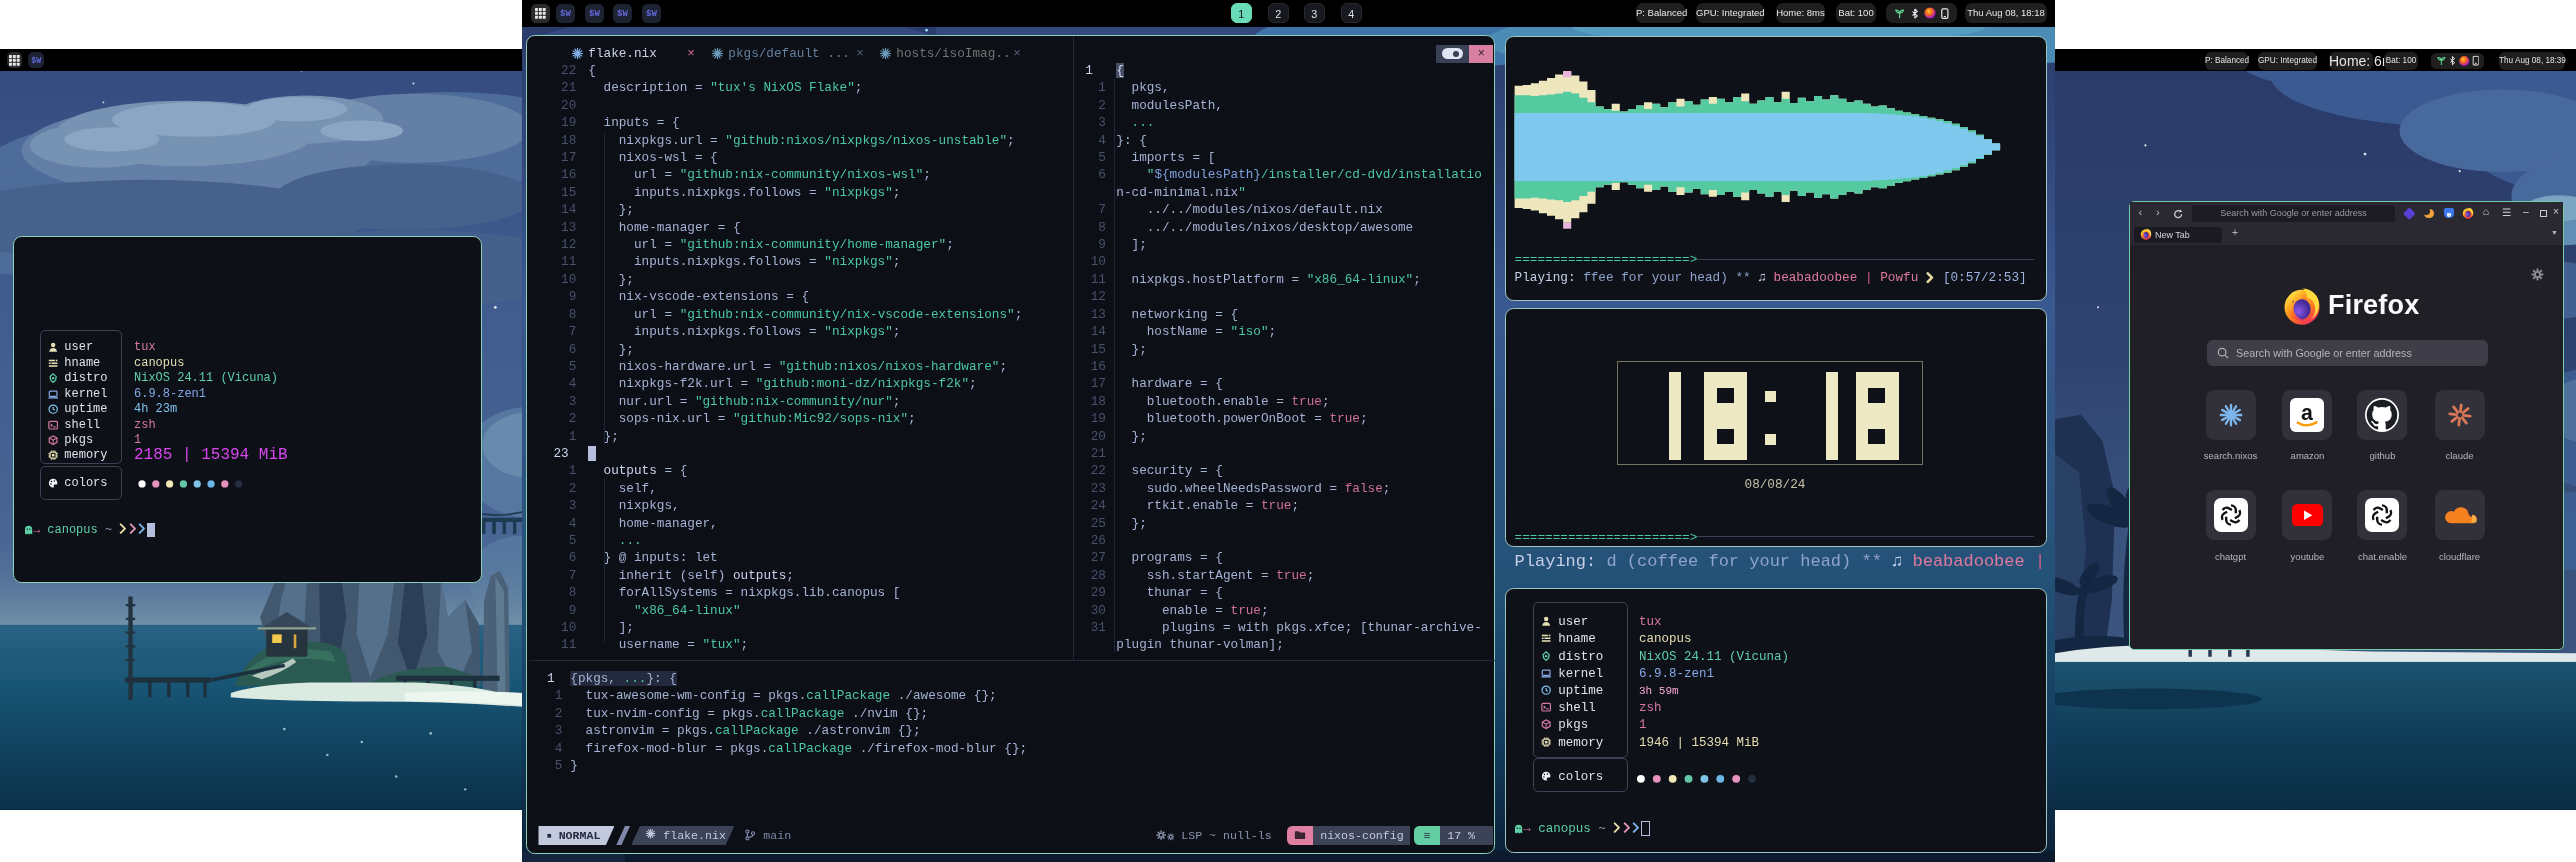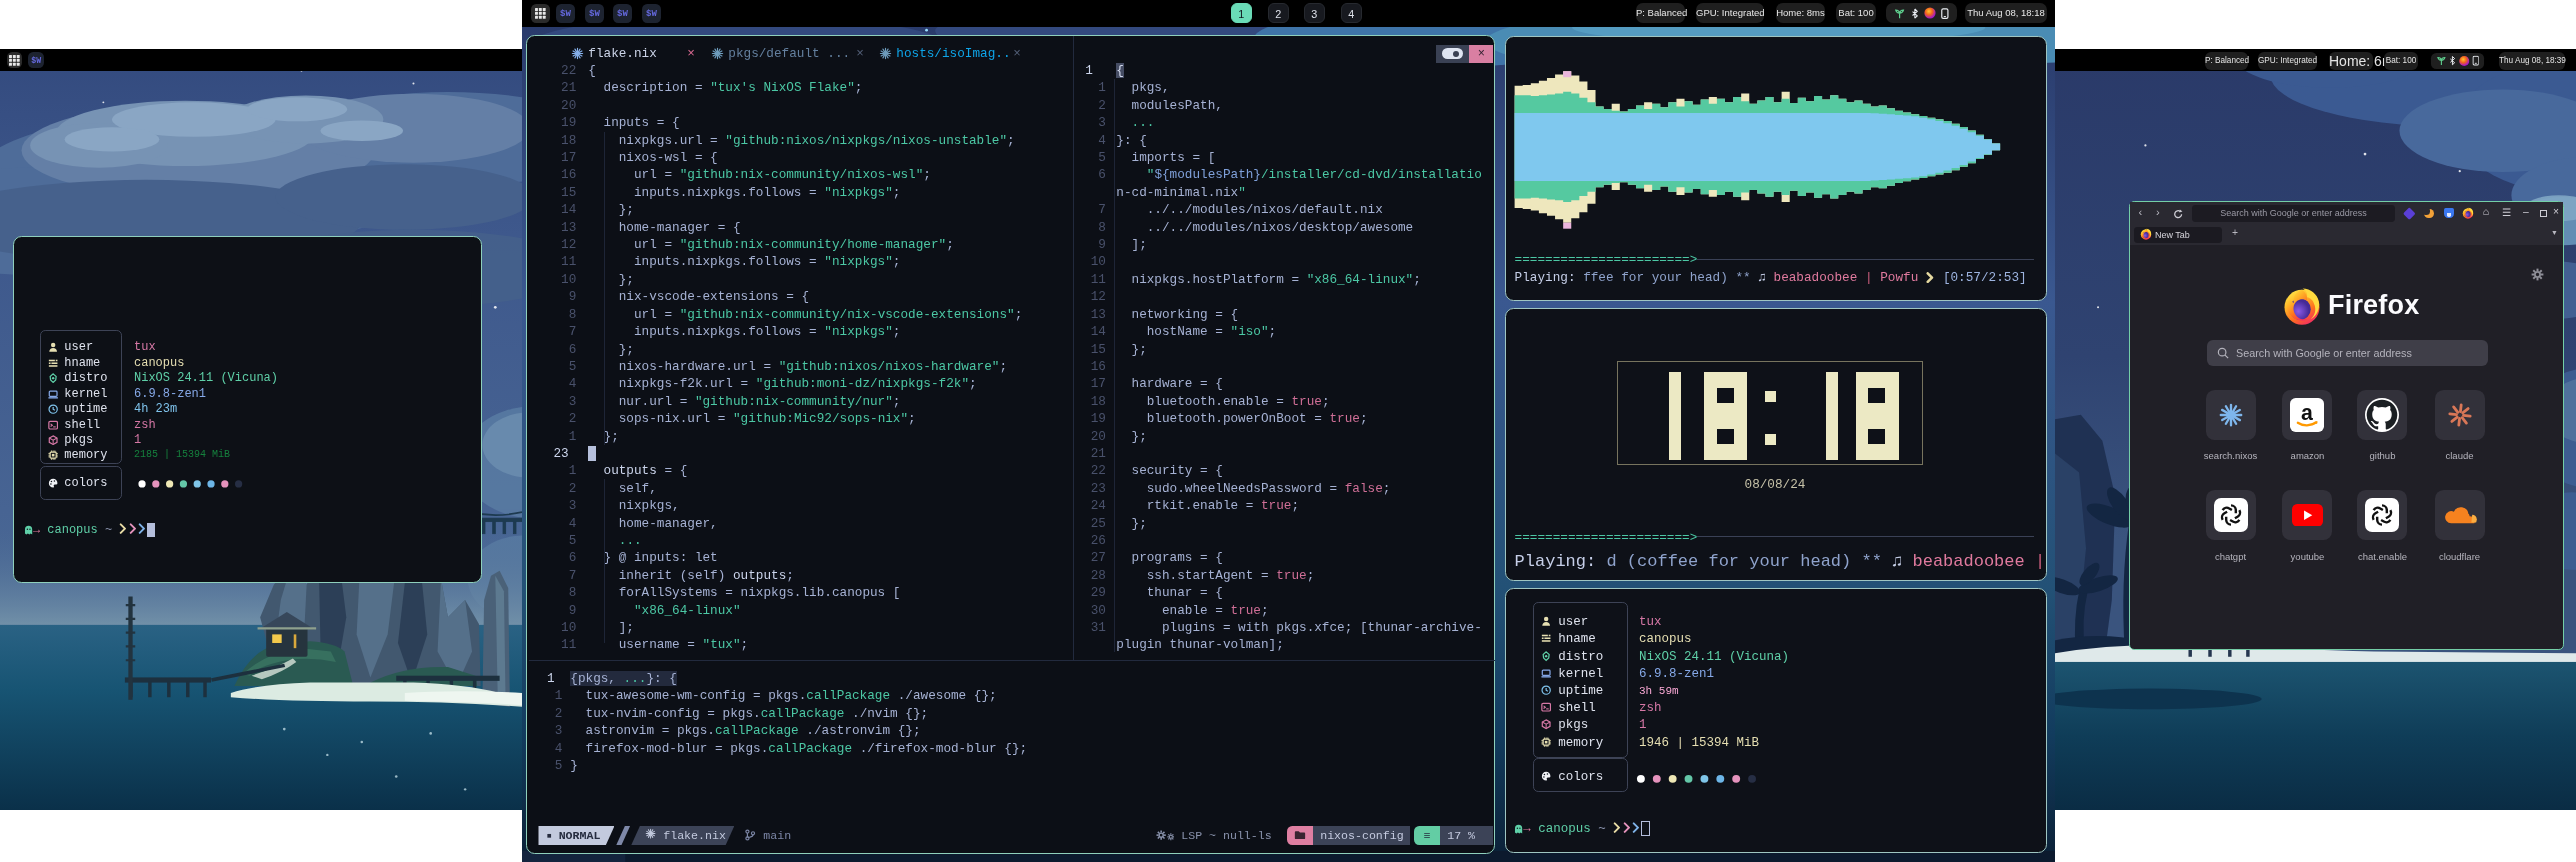--- a/index.html
+++ b/index.html
@@ -262,21 +262,21 @@
       </div>
       <div class="fval" style="left:120px;top:195px;height:15.5px;color:#d678a6;font-size:12px">1</div>
 <div class="frow" style="left:34px;top:210px;height:15.5px;gap:6px">
         <svg class="fi" width="10.3" height="10.3" viewBox="0 0 12 12">
           <rect x="2.5" y="2.5" width="7" height="7" rx="1" fill="none" stroke="#e6dfb2" stroke-width="1.4"></rect>
           <rect x="4.5" y="4.5" width="3" height="3" fill="#e6dfb2"></rect>
           <path d="M4 0.5v2M6 0.5v2M8 0.5v2M4 9.5v2M6 9.5v2M8 9.5v2M0.5 4h2M0.5 6h2M0.5 8h2M9.5 4h2M9.5 6h2M9.5 8h2" stroke="#e6dfb2" stroke-width="1"></path>
         </svg>
         <span style="font-size:12px">memory</span>
       </div>
-      <div class="fval" style="left:120px;top:210px;height:15.5px;color:#15803d;font-size:10px">2185 | 15394 MiB</div>
+      <div class="fval" style="left:120px;top:210px;height:15.5px;color:#d946ef;font-size:16px">2185 | 15394 MiB</div>
 <div class="frow" style="left:34px;top:238px;height:15.5px;gap:6px">
         <svg class="fi" width="10.3" height="10.3" viewBox="0 0 12 12">
           <path d="M6 1a5 5 0 1 0 0 10c1 0 1.2-.8.8-1.5-.5-.9.1-1.8 1.2-1.8H9.5A1.8 1.8 0 0 0 11 6 5 5 0 0 0 6 1Z" fill="#f0f2f6"></path>
           <circle cx="4" cy="4" r="0.9" fill="#10141c"></circle>
           <circle cx="7.5" cy="3.4" r="0.9" fill="#10141c"></circle>
           <circle cx="3.4" cy="7" r="0.9" fill="#10141c"></circle>
         </svg>
         <span style="font-size:12px">colors</span>
       </div>
 <svg style="position:absolute;left:121px;top:240px" width="121" height="13.8" viewBox="0 0 140 16">
@@ -420,21 +420,21 @@
 <div style="position:absolute;left:352px;top:11.2px"><svg width="13" height="13" viewBox="0 0 24 24">
             <g stroke="#6f9dbd" stroke-width="2.2" stroke-linecap="round">
               <path d="M12 12 L21.4 12.0 M12 12 L20.2 16.7"></path>
               <path d="M12 12 L16.7 20.1 M12 12 L12.0 21.4"></path>
               <path d="M12 12 L7.3 20.1 M12 12 L3.9 16.7"></path>
               <path d="M12 12 L2.6 12.0 M12 12 L3.8 7.3"></path>
               <path d="M12 12 L7.3 3.9 M12 12 L12.0 2.6"></path>
               <path d="M12 12 L16.7 3.9 M12 12 L20.1 7.3"></path>
             </g>
           </svg></div>
-        <span style="position:absolute;left:369px;top:9.5px;color:#0ea5e9">hosts/isoImag..</span>
+        <span style="position:absolute;left:369px;top:9.5px;color:#737373">hosts/isoImag..</span>
         <span style="position:absolute;left:486px;top:9.5px;color:#546079">×</span>
 <div style="position:absolute;left:909px;top:8.6px;width:33px;height:18px;background:#3a4154">
           <div style="position:absolute;left:6px;top:3.4px;width:20.7px;height:11.2px;border-radius:6px;background:#dfe5f2"></div>
           <div style="position:absolute;left:17px;top:6px;width:6px;height:6px;border-radius:50%;background:#3a4154"></div>
         </div>
 <div style="position:absolute;left:942px;top:8.6px;width:24px;height:18px;background:#d97fa2;text-align:center;line-height:18px;color:#332030;font-size:12px">×</div>
 </div>
 <pre class="gut" style="left:17px;top:26px;width:32px">22
 21
 20
@@ -647,21 +647,21 @@
         <rect x="66.4" y="215.5" width="9.4" height="7" fill="#eab5dc"></rect>
         <path d="M10.0 67.5 19.4 67.5 19.4 67.5 28.8 67.5 28.8 68.5 38.2 68.5 38.2 67.5 47.6 67.5 47.6 66.5 57.0 66.5 57.0 65.5 66.4 65.5 66.4 63.5 75.8 63.5 75.8 65.5 85.2 65.5 85.2 70.5 94.6 70.5 94.6 75.5 104.0 75.5 104.0 80.5 113.4 80.5 113.4 83.5 122.8 83.5 122.8 85.5 132.2 85.5 132.2 86.5 141.6 86.5 141.6 83.5 151.0 83.5 151.0 79.5 160.4 79.5 160.4 83.5 169.8 83.5 169.8 77.5 179.2 77.5 179.2 81.5 188.6 81.5 188.6 75.5 198.0 75.5 198.0 80.5 207.4 80.5 207.4 74.5 216.8 74.5 216.8 78.5 226.2 78.5 226.2 72.5 235.6 72.5 235.6 77.5 245.0 77.5 245.0 71.5 254.4 71.5 254.4 75.5 263.8 75.5 263.8 69.5 273.2 69.5 273.2 74.5 282.6 74.5 282.6 77.5 292.0 77.5 292.0 73.5 301.4 73.5 301.4 69.5 310.8 69.5 310.8 75.5 320.2 75.5 320.2 71.5 329.6 71.5 329.6 76.5 339.0 76.5 339.0 70.5 348.4 70.5 348.4 74.5 357.8 74.5 357.8 68.5 367.2 68.5 367.2 72.5 376.6 72.5 376.6 67.5 386.0 67.5 386.0 71.5 395.4 71.5 395.4 75.5 404.8 75.5 404.8 73.5 414.2 73.5 414.2 77.5 423.6 77.5 423.6 80.5 433.0 80.5 433.0 79.5 442.4 79.5 442.4 82.5 451.8 82.5 451.8 85.5 461.2 85.5 461.2 87.5 470.6 87.5 470.6 89.5 480.0 89.5 480.0 91.5 489.4 91.5 489.4 93.5 498.8 93.5 498.8 95.5 508.2 95.5 508.2 97.5 517.6 97.5 517.6 100.5 527.0 100.5 527.0 104.5 536.4 104.5 536.4 108.5 545.8 108.5 545.8 113.5 555.2 113.5 555.2 118.5 564.6 118.5 564.6 123.5 574.0 123.5 574.0 131.5 564.6 131.5 564.6 136.5 555.2 136.5 555.2 141.5 545.8 141.5 545.8 146.5 536.4 146.5 536.4 150.5 527.0 150.5 527.0 154.5 517.6 154.5 517.6 157.5 508.2 157.5 508.2 159.5 498.8 159.5 498.8 161.5 489.4 161.5 489.4 163.5 480.0 163.5 480.0 165.5 470.6 165.5 470.6 167.5 461.2 167.5 461.2 169.5 451.8 169.5 451.8 172.5 442.4 172.5 442.4 175.5 433.0 175.5 433.0 174.5 423.6 174.5 423.6 177.5 414.2 177.5 414.2 181.5 404.8 181.5 404.8 179.5 395.4 179.5 395.4 183.5 386.0 183.5 386.0 187.5 376.6 187.5 376.6 182.5 367.2 182.5 367.2 186.5 357.8 186.5 357.8 180.5 348.4 180.5 348.4 184.5 339.0 184.5 339.0 178.5 329.6 178.5 329.6 183.5 320.2 183.5 320.2 179.5 310.8 179.5 310.8 185.5 301.4 185.5 301.4 181.5 292.0 181.5 292.0 177.5 282.6 177.5 282.6 180.5 273.2 180.5 273.2 185.5 263.8 185.5 263.8 179.5 254.4 179.5 254.4 183.5 245.0 183.5 245.0 177.5 235.6 177.5 235.6 182.5 226.2 182.5 226.2 176.5 216.8 176.5 216.8 180.5 207.4 180.5 207.4 174.5 198.0 174.5 198.0 179.5 188.6 179.5 188.6 173.5 179.2 173.5 179.2 177.5 169.8 177.5 169.8 171.5 160.4 171.5 160.4 175.5 151.0 175.5 151.0 171.5 141.6 171.5 141.6 168.5 132.2 168.5 132.2 169.5 122.8 169.5 122.8 171.5 113.4 171.5 113.4 174.5 104.0 174.5 104.0 179.5 94.6 179.5 94.6 184.5 85.2 184.5 85.2 189.5 75.8 189.5 75.8 191.5 66.4 191.5 66.4 189.5 57.0 189.5 57.0 188.5 47.6 188.5 47.6 187.5 38.2 187.5 38.2 186.5 28.8 186.5 28.8 187.5 19.4 187.5 19.4 187.5 10.0 187.5Z" fill="#55c9a0"></path>
         <path d="M10.0 88.0 19.4 88.0 19.4 88.0 28.8 88.0 28.8 88.0 38.2 88.0 38.2 88.0 47.6 88.0 47.6 88.0 57.0 88.0 57.0 88.0 66.4 88.0 66.4 88.0 75.8 88.0 75.8 88.0 85.2 88.0 85.2 88.0 94.6 88.0 94.6 88.0 104.0 88.0 104.0 88.0 113.4 88.0 113.4 88.0 122.8 88.0 122.8 88.0 132.2 88.0 132.2 88.0 141.6 88.0 141.6 88.0 151.0 88.0 151.0 88.0 160.4 88.0 160.4 88.0 169.8 88.0 169.8 88.0 179.2 88.0 179.2 88.0 188.6 88.0 188.6 88.0 198.0 88.0 198.0 88.0 207.4 88.0 207.4 88.0 216.8 88.0 216.8 88.0 226.2 88.0 226.2 88.0 235.6 88.0 235.6 88.0 245.0 88.0 245.0 88.0 254.4 88.0 254.4 88.0 263.8 88.0 263.8 88.0 273.2 88.0 273.2 88.0 282.6 88.0 282.6 88.0 292.0 88.0 292.0 88.0 301.4 88.0 301.4 88.0 310.8 88.0 310.8 88.0 320.2 88.0 320.2 88.0 329.6 88.0 329.6 88.0 339.0 88.0 339.0 88.0 348.4 88.0 348.4 88.0 357.8 88.0 357.8 88.0 367.2 88.0 367.2 88.0 376.6 88.0 376.6 88.0 386.0 88.0 386.0 88.0 395.4 88.0 395.4 88.0 404.8 88.0 404.8 88.0 414.2 88.0 414.2 88.0 423.6 88.0 423.6 88.5 433.0 88.5 433.0 89.0 442.4 89.0 442.4 89.5 451.8 89.5 451.8 90.5 461.2 90.5 461.2 91.0 470.6 91.0 470.6 92.0 480.0 92.0 480.0 93.5 489.4 93.5 489.4 95.5 498.8 95.5 498.8 97.5 508.2 97.5 508.2 100.0 517.6 100.0 517.6 103.0 527.0 103.0 527.0 106.5 536.4 106.5 536.4 110.5 545.8 110.5 545.8 114.5 555.2 114.5 555.2 119.0 564.6 119.0 564.6 123.5 574.0 123.5 574.0 131.5 564.6 131.5 564.6 136.0 555.2 136.0 555.2 140.5 545.8 140.5 545.8 144.5 536.4 144.5 536.4 148.5 527.0 148.5 527.0 152.0 517.6 152.0 517.6 155.0 508.2 155.0 508.2 157.5 498.8 157.5 498.8 159.5 489.4 159.5 489.4 161.5 480.0 161.5 480.0 163.0 470.6 163.0 470.6 164.0 461.2 164.0 461.2 164.5 451.8 164.5 451.8 165.5 442.4 165.5 442.4 166.0 433.0 166.0 433.0 166.5 423.6 166.5 423.6 167.0 414.2 167.0 414.2 167.0 404.8 167.0 404.8 167.0 395.4 167.0 395.4 167.0 386.0 167.0 386.0 167.0 376.6 167.0 376.6 167.0 367.2 167.0 367.2 167.0 357.8 167.0 357.8 167.0 348.4 167.0 348.4 167.0 339.0 167.0 339.0 167.0 329.6 167.0 329.6 167.0 320.2 167.0 320.2 167.0 310.8 167.0 310.8 167.0 301.4 167.0 301.4 167.0 292.0 167.0 292.0 167.0 282.6 167.0 282.6 167.0 273.2 167.0 273.2 167.0 263.8 167.0 263.8 167.0 254.4 167.0 254.4 167.0 245.0 167.0 245.0 167.0 235.6 167.0 235.6 167.0 226.2 167.0 226.2 167.0 216.8 167.0 216.8 167.0 207.4 167.0 207.4 167.0 198.0 167.0 198.0 167.0 188.6 167.0 188.6 167.0 179.2 167.0 179.2 167.0 169.8 167.0 169.8 167.0 160.4 167.0 160.4 167.0 151.0 167.0 151.0 167.0 141.6 167.0 141.6 167.0 132.2 167.0 132.2 167.0 122.8 167.0 122.8 167.0 113.4 167.0 113.4 167.0 104.0 167.0 104.0 167.0 94.6 167.0 94.6 167.0 85.2 167.0 85.2 167.0 75.8 167.0 75.8 167.0 66.4 167.0 66.4 167.0 57.0 167.0 57.0 167.0 47.6 167.0 47.6 167.0 38.2 167.0 38.2 167.0 28.8 167.0 28.8 167.0 19.4 167.0 19.4 167.0 10.0 167.0Z" fill="#7fc8ee"></path>
       </svg>
 <div class="code" style="left:8.6px;top:214px;font-size:12.7px"><span class="tl">=======================&gt;</span></div>
 <div style="position:absolute;left:191px;top:222px;width:337px;height:0.9px;background:#3a4156"></div>
 <div class="code" style="left:8.6px;top:232px;font-size:12.7px"><span class="w">Playing:</span> <span class="dim">ffee for your head) **</span> <span class="w">♫</span> <span class="pk">beabadoobee</span> <span class="rd">|</span> <span class="pk">Powfu</span> <svg width="7.7" height="11.2" viewBox="0 0 9 13" style="vertical-align:-1.7px;margin-right:1.7px">
           <path d="M2 1.5 L7 6.5 L2 11.5" fill="none" stroke="#e5d9a0" stroke-width="3.0" stroke-linecap="round" stroke-linejoin="round"></path>
         </svg> <span class="bl">[0:57/2:53]</span></div>
 </div>
-<div class="win" style="left:983px;top:308px;width:542px;height:273px;background:#0e1118;border-color:#9fc6c2">
+<div class="win" style="left:983px;top:308px;width:542px;height:239px;background:#0e1118;border-color:#9fc6c2">
 <div style="position:absolute;left:111px;top:52px;width:306px;height:104px;border:0.9px solid #77745e"></div>
 <div style="position:absolute;left:163px;top:63px;width:12px;height:88px;background:#ece9c4"></div>
 <div style="position:absolute;left:198px;top:63px;width:43px;height:88px;background:#ece9c4"></div>
       <div style="position:absolute;left:211px;top:79px;width:17px;height:14.6px;background:#0e1118"></div>
       <div style="position:absolute;left:211px;top:120px;width:17px;height:14.6px;background:#0e1118"></div>
 <div style="position:absolute;left:259px;top:82px;width:11.2px;height:11.2px;background:#ece9c4"></div>
 <div style="position:absolute;left:259px;top:125px;width:11.2px;height:11.2px;background:#ece9c4"></div>
 <div style="position:absolute;left:320px;top:63px;width:12px;height:88px;background:#ece9c4"></div>
 <div style="position:absolute;left:350px;top:63px;width:43px;height:88px;background:#ece9c4"></div>
       <div style="position:absolute;left:362px;top:79px;width:17px;height:14.6px;background:#0e1118"></div>

